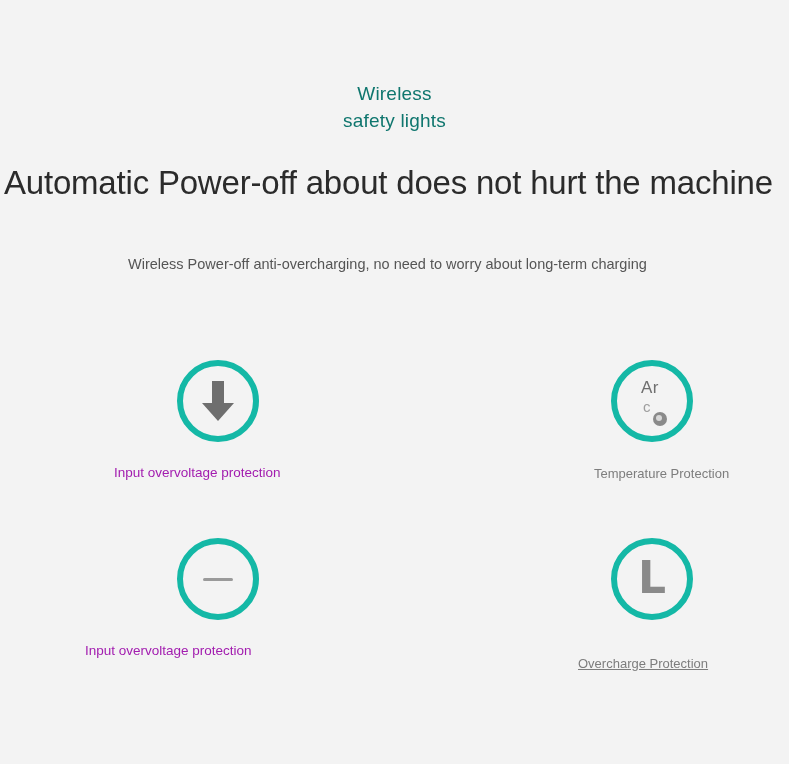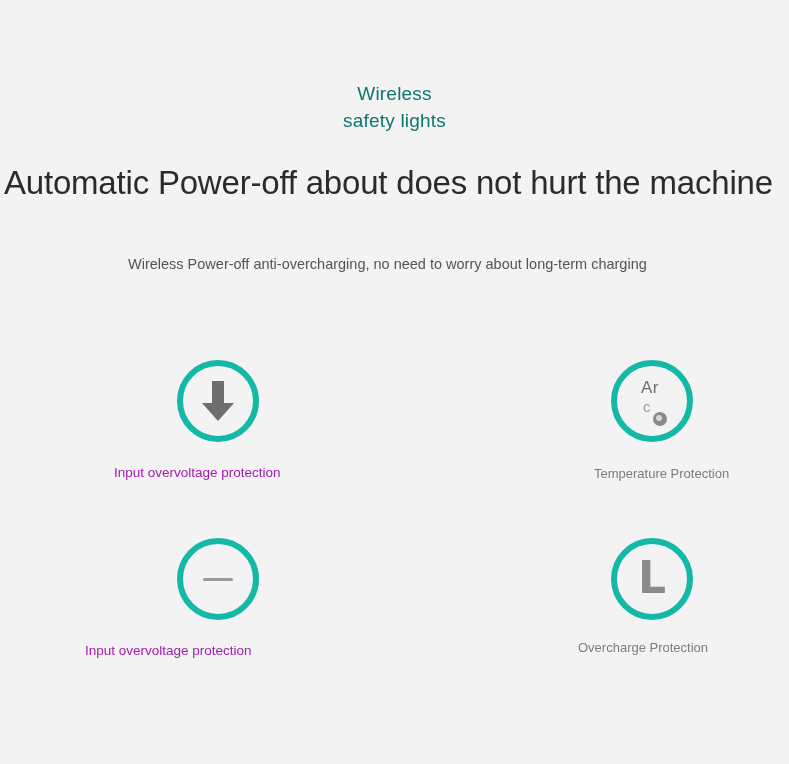--- a/index.html
+++ b/index.html
@@ -102,21 +102,21 @@
     position: absolute;
     font-size: 13.5px;
     line-height: 18px;
     color: #a21caf;
   }
   .cell:nth-child(1) .caption { top: 104px; left: 114px; width: 220px; }
   .cell:nth-child(2) .caption { top: 104px; left: 331px; width: 150px; color: #7d7d7d; font-size: 13px; line-height: 19px; }
   .cell:nth-child(3) .caption { top: 107px; left: 499px; width: 140px; color: #9a9a9a; }
 
   .row2 .cell:nth-child(1) .caption { top: 104px; left: 85px; width: 250px; }
-  .row2 .cell:nth-child(2) .caption { top: 100px; left: 315px; width: 160px; }
+  .row2 .cell:nth-child(2) .caption { top: 116px; left: 315px; width: 160px; text-decoration: underline; }
   .row2 .cell:nth-child(3) .caption { top: 107px; left: 497px; width: 150px; }
 
   
   .glyph-arrow-down svg { display: block; }
   .glyph-minus {
     width: 30px;
     height: 3px;
     background: #9a9a9a;
     border-radius: 2px;
   }

